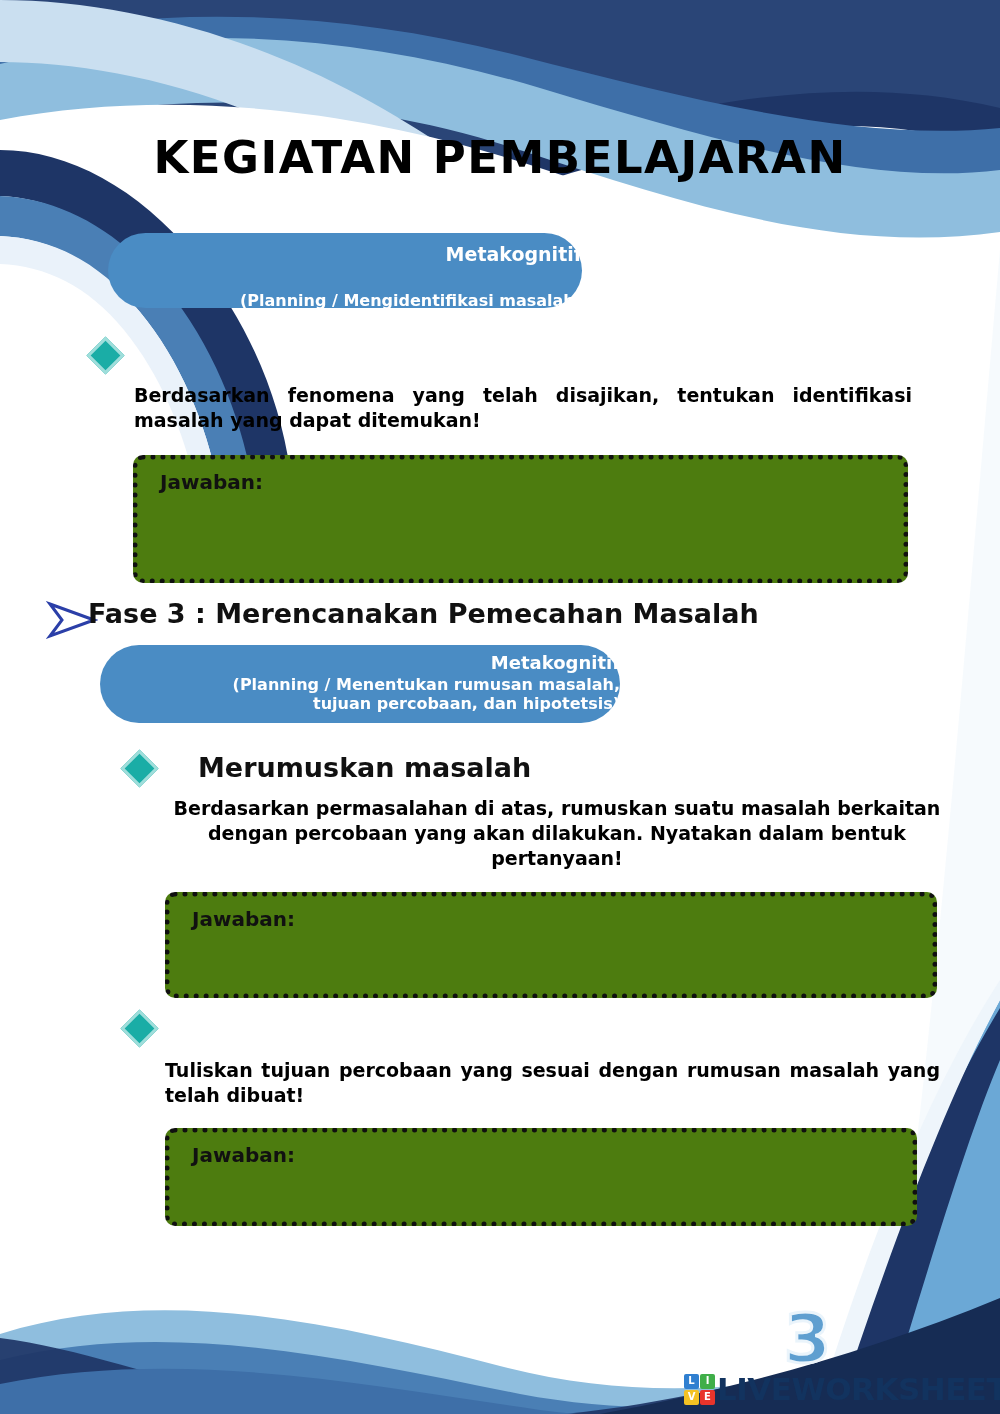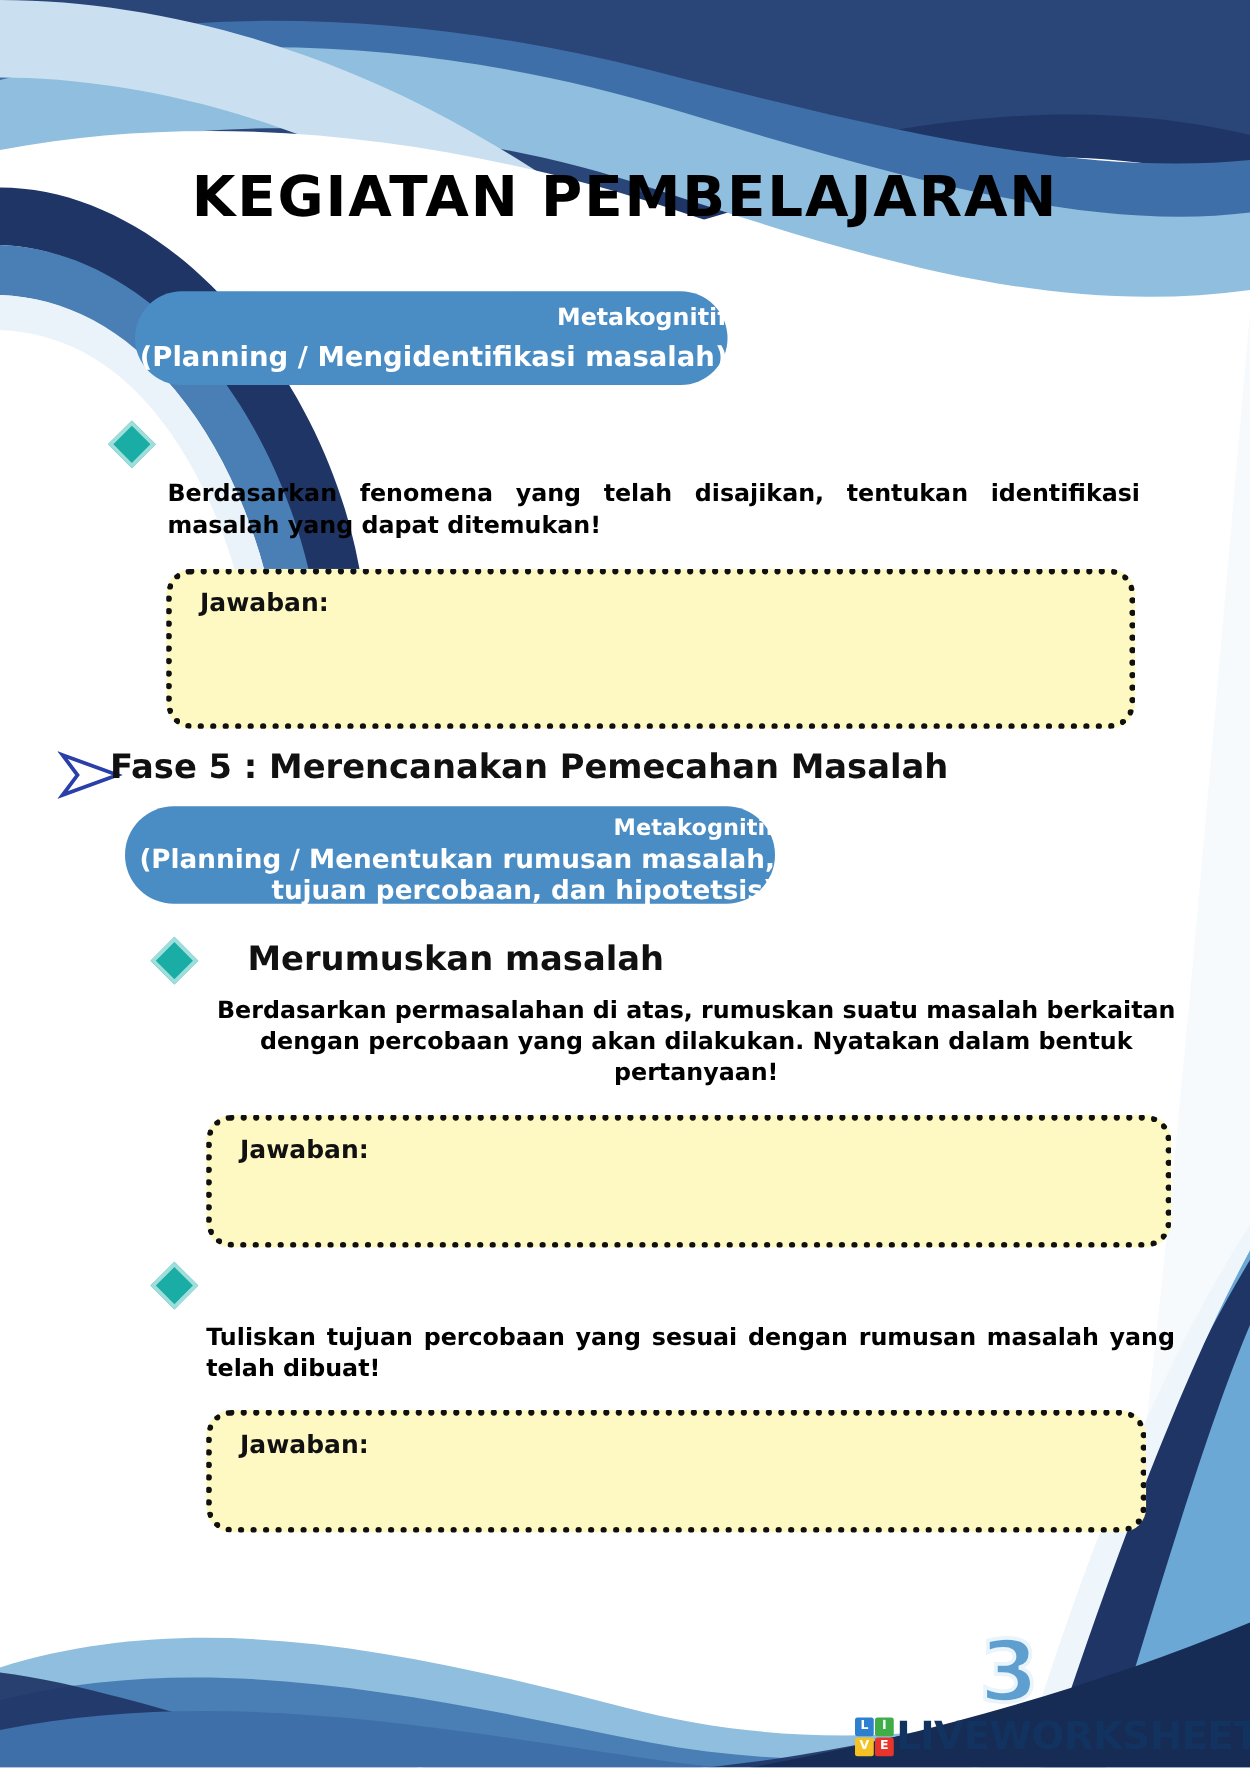--- a/index.html
+++ b/index.html
@@ -65,31 +65,31 @@
   .pill .l2 { font-size: 19px; line-height: 1.25; }
 
   #pill-1 {
     left: 108px;
     top: 233px;
     width: 474px;
     height: 75px;
     padding-top: 10px;
   }
   #pill-1 .l1 { font-size: 19px; }
-  #pill-1 .l2 { font-size: 22px; margin-top: 6px; }
+  #pill-1 .l2 { font-size: 16px; margin-top: 24px; }
 
   #pill-2 {
     left: 100px;
     top: 645px;
     width: 520px;
     height: 78px;
     padding-top: 7px;
   }
   #pill-2 .l1 { font-size: 18px; }
-  #pill-2 .l2 { font-size: 21px; line-height: 1.22; }
+  #pill-2 .l2 { font-size: 16px; line-height: 1.22; }
 
   
   .diamond {
     position: absolute;
     width: 27px;
     height: 27px;
     background: #1aada6;
     border: 3px solid #9fdedb;
     transform: rotate(45deg);
     box-sizing: border-box;
@@ -110,23 +110,23 @@
     font-size: 19px;
     font-weight: bold;
     color: #000000;
     line-height: 1.32;
     text-align: justify;
   }
   .para.nojust { text-align: center; }
 
   .answer-box {
     position: absolute;
-    background: #fef9c3;
+    background: #4d7c0f;
     border: 5px dotted #101010;
-    border-radius: 20px;
+    border-radius: 10px;
     box-sizing: border-box;
   }
   .answer-label {
     position: absolute;
     left: 22px;
     top: 10px;
     font-family: "DejaVu Sans", sans-serif;
     font-size: 20px;
     font-weight: bold;
     color: #111111;
@@ -243,21 +243,21 @@
     <div class="diamond" style="left:92px; top:342px;"></div>
     <div class="para" style="left:134px; top:383px; width:778px;">Berdasarkan fenomena yang telah disajikan, tentukan identifikasi masalah yang dapat ditemukan!</div>
 
     <div class="answer-box" style="left:133px; top:455px; width:775px; height:128px;">
       <div class="answer-label">Jawaban:</div>
     </div>
 
     <svg class="fase-row" style="left:46px; top:600px;" width="52" height="40" viewBox="0 0 52 40" xmlns="http://www.w3.org/2000/svg">
       <path d="M4,4 L48,20 L4,36 L16,20 Z" fill="none" stroke="#2b3fa8" stroke-width="3" stroke-linejoin="miter"></path>
     </svg>
-    <div class="fase-label">Fase 5 : Merencanakan Pemecahan Masalah</div>
+    <div class="fase-label">Fase 3 : Merencanakan Pemecahan Masalah</div>
 
     <div class="pill" id="pill-2">
       <div class="l1">Metakognitif</div>
       <div class="l2">(Planning / Menentukan rumusan masalah,</div>
       <div class="l2">tujuan percobaan, dan hipotetsis)</div>
     </div>
 
     <div class="diamond" style="left:126px; top:755px;"></div>
     <div class="heading" style="left:168px; top:752px;margin-left:30px;">Merumuskan masalah</div>
     <div class="para nojust" style="left:172px; top:796px; width:770px;">Berdasarkan permasalahan di atas, rumuskan suatu masalah berkaitan dengan percobaan yang akan dilakukan. Nyatakan dalam bentuk pertanyaan!</div>

